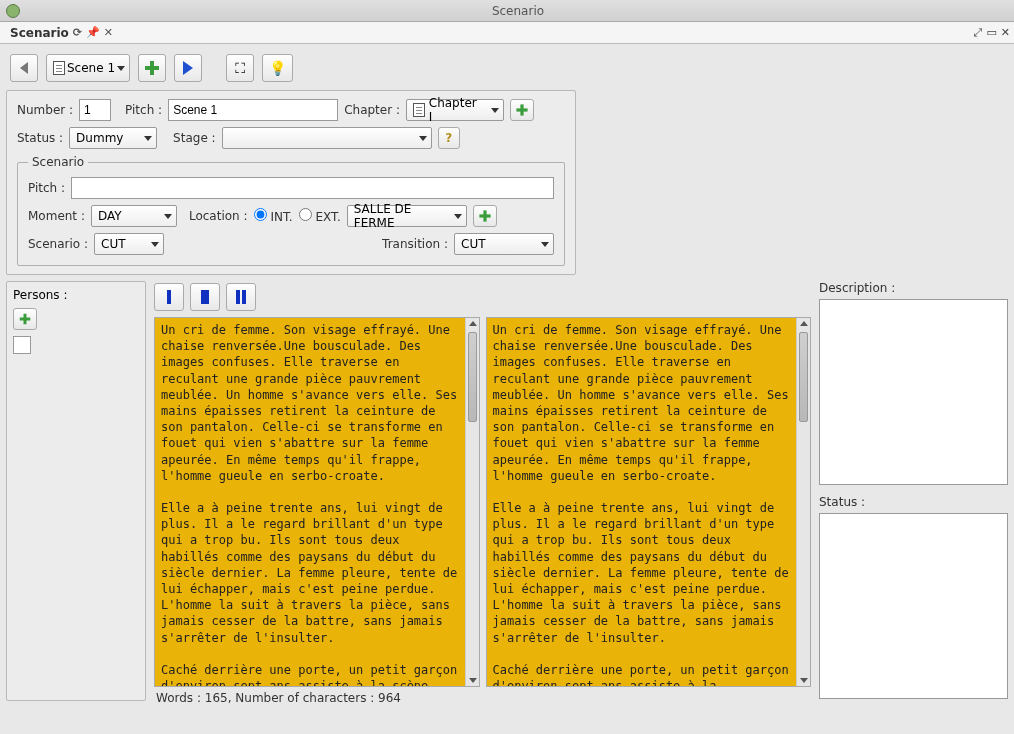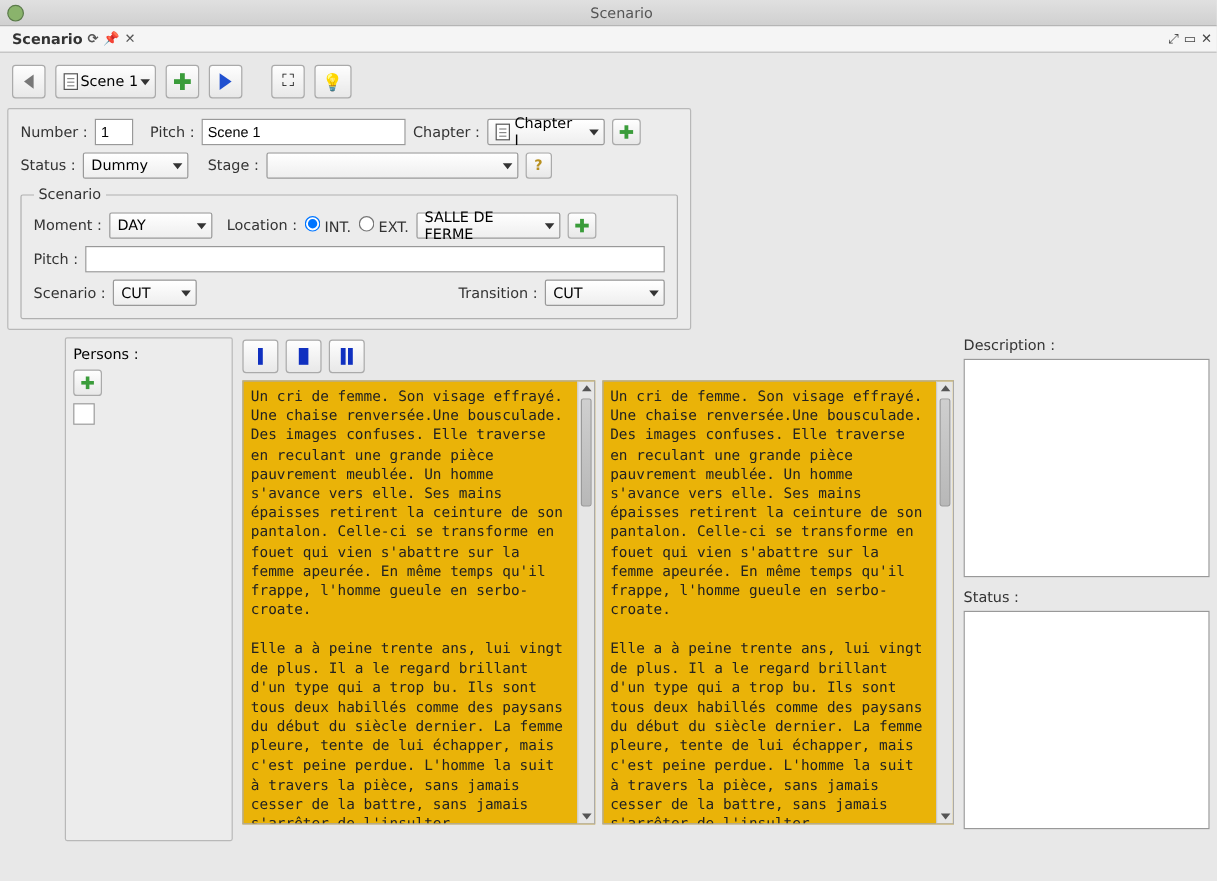--- a/index.html
+++ b/index.html
@@ -162,21 +162,20 @@
   gap: 8px;
   margin-top: 6px;
 }
 .persons-panel {
   width: 140px;
   border: 1px solid #b8b8b8;
   background: #ececec;
   border-radius: 2px;
   padding: 6px;
   height: 420px;
-  margin-left: 48px;
 }
 .persons-panel .btn.small { margin-top: 6px; }
 .persons-sq {
   width: 18px; height: 18px;
   border: 1px solid #999;
   background: #fff;
   margin-top: 6px;
 }
 
 .editor-panel { flex: 1; display: flex; flex-direction: column; }
@@ -234,21 +233,21 @@
   width: 0; height: 0;
   border-left: 4px solid transparent;
   border-right: 4px solid transparent;
 }
 .scrollbar .arrow-up { top: 3px; border-bottom: 5px solid #555; }
 .scrollbar .arrow-down { bottom: 3px; border-top: 5px solid #555; }
 
 .status-line { padding: 4px 2px; color: #333; }
 
 .right-panels {
-  width: 205px;
+  width: 189px;
   display: flex;
   flex-direction: column;
 }
 .right-label { color: #333; margin-bottom: 4px; }
 .right-area {
   border: 1px solid #999;
   background: #fff;
   flex: 1;
   min-height: 150px;
   margin-bottom: 10px;
@@ -345,40 +344,40 @@
         <div class="triangle-down"></div>
       </div>
       <div class="btn small">
           <span class="help-icon"></span>
         </div>
     </div>
 
     <fieldset class="scenario-fieldset">
       <legend>Scenario</legend>
       <div class="form-row">
+        <label>Pitch :</label>
+        <input type="text" style="flex: 1 1 0%;" value="">
+      </div>
+      <div class="form-row">
         <label>Moment :</label>
         <div class="combo" style="width:86px">
           <span>DAY</span>
           <div class="triangle-down"></div>
         </div>
         <label style="margin-left:6px">Location :</label>
         <label><input type="radio" name="loc" checked="" style=""> <span>INT.</span></label>
         <label><input type="radio" name="loc" style=""> <span>EXT.</span></label>
         <div class="combo" style="width:120px">
           <span>SALLE DE FERME</span>
           <div class="triangle-down"></div>
         </div>
         <div class="btn small">
             <div class="plus-green" style="transform:scale(0.8)"></div>
           </div>
       </div>
-      <div class="form-row">
-        <label>Pitch :</label>
-        <input type="text" style="flex: 1 1 0%;" value="">
-      </div>
       <div class="form-row" style="margin-bottom:0">
         <label>Scenario :</label>
         <div class="combo" style="width:70px">
           <span>CUT</span>
           <div class="triangle-down"></div>
         </div>
         <div style="flex:1"></div>
         <label>Transition :</label>
         <div class="combo" style="width:100px">
           <span>CUT</span>
@@ -429,20 +428,21 @@
 Elle a à peine trente ans, lui vingt de plus. Il a le regard brillant d'un type qui a trop bu. Ils sont tous deux habillés comme des paysans du début du siècle dernier. La femme pleure, tente de lui échapper, mais c'est peine perdue. L'homme la suit à travers la pièce, sans jamais cesser de la battre, sans jamais s'arrêter de l'insulter.
 
 Caché derrière une porte, un petit garçon d'environ sept ans assiste à la</div>
           <div class="scrollbar">
             <div class="arrow-up"></div>
             <div class="thumb"></div>
             <div class="arrow-down"></div>
           </div>
         </div>
       </div>
+      <div class="status-line">Words : 165, Number of characters : 964</div>
     </div>
 
     <div class="right-panels">
       <div class="right-label">Description :</div>
       <div class="right-area" style="height:180px"></div>
       <div class="right-label">Status :</div>
       <div class="right-area" style="height:190px"></div>
     </div>
   </div>
 

